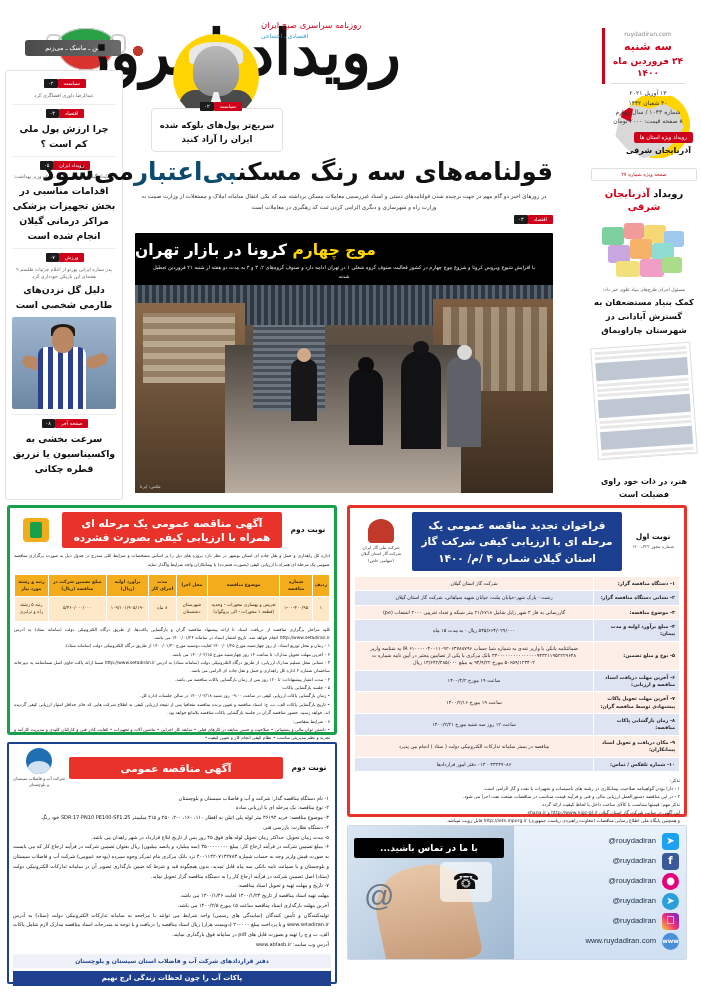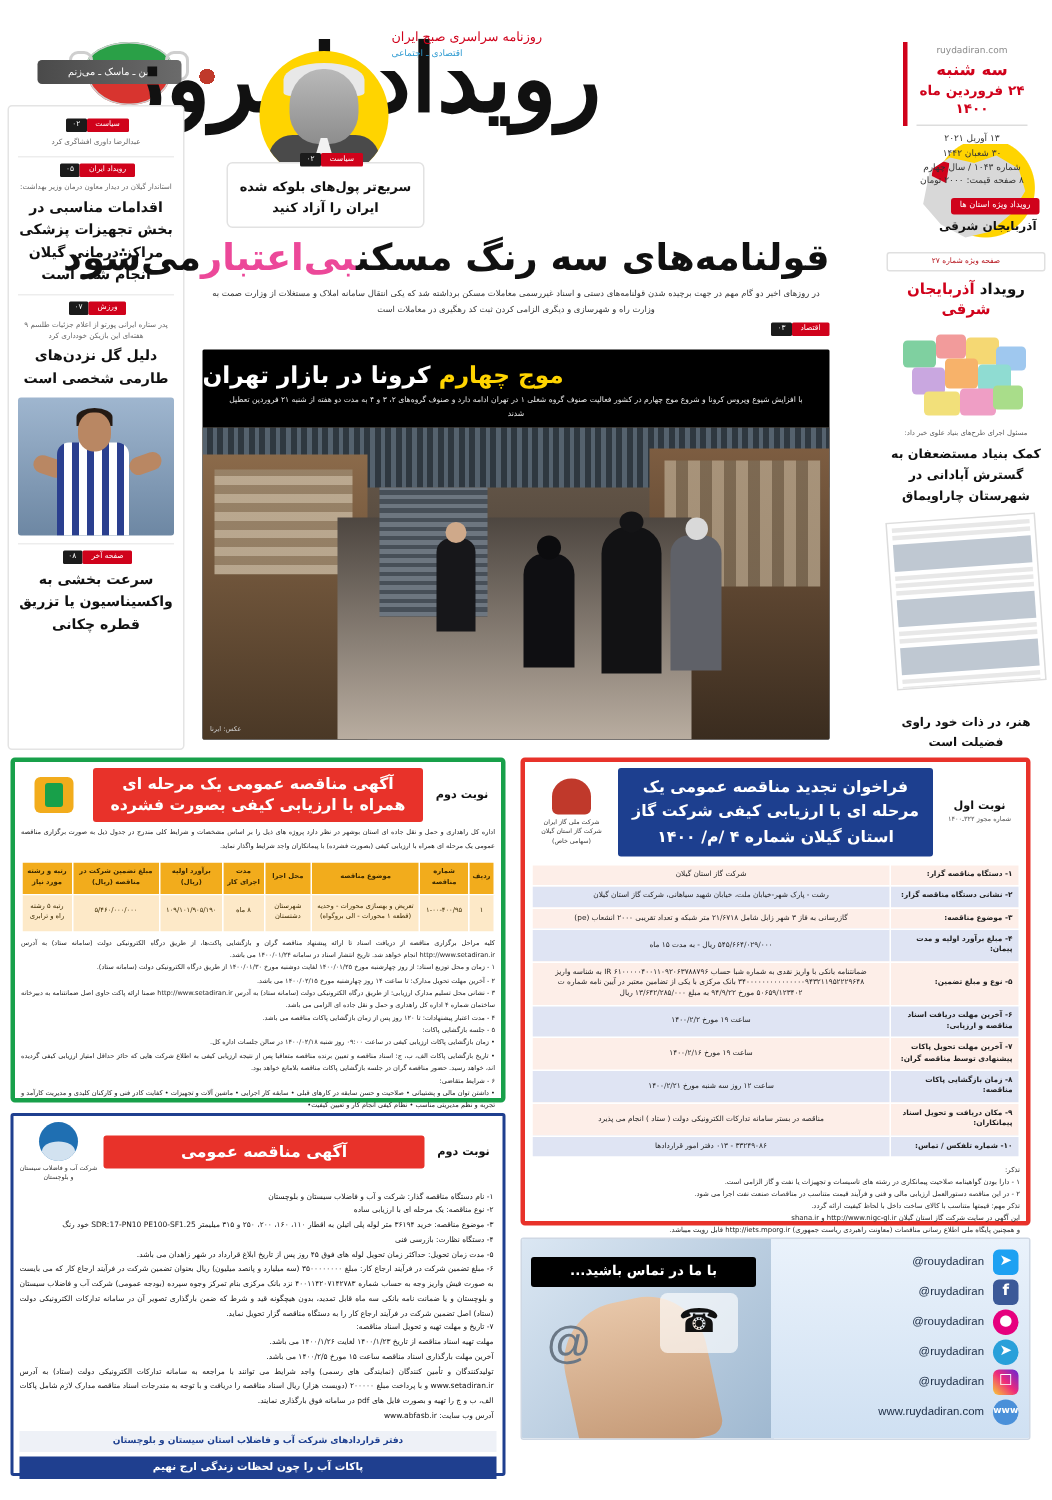--- a/index.html
+++ b/index.html
@@ -121,21 +121,21 @@
   .sb-photo .armL{position:absolute;left:10px;top:40px;width:22px;height:12px;background:#b98763;border-radius:6px;transform:rotate(18deg);}
   .sb-photo .armR{position:absolute;right:8px;top:38px;width:22px;height:12px;background:#b98763;border-radius:6px;transform:rotate(-20deg);}
 
   
   .lead{ position:absolute; right:148px; top:152px; width:418px; text-align:center; }
   .lead .over{ font-size:7.2px; font-weight:bold; color:#222; }
   .lead .hl{
     font-size:24.5px; font-weight:bold; color:#111; line-height:1.2; margin-top:5px;
     white-space:nowrap; direction:rtl;
   }
-  .lead .hl .red{ color:#ec4899; }
+  .lead .hl .red{ color:#0c4a6e; }
   .lead .deck{ font-size:5.6px; color:#333; line-height:1.85; margin-top:5px; padding:0 6px;}
   .lead .chiprow{ margin-top:3px; text-align:right; }
 
   
   .photoblock{
     position:absolute; right:148px; top:233px; width:418px; height:260px;
     background:#000; overflow:hidden; border-radius:1px;
   }
   .pb-hl{ position:absolute; top:7px; left:0; right:0; text-align:left; color:#fff;
           font-size:15.5px; font-weight:bold; direction:rtl;}
@@ -294,20 +294,24 @@
     </div>
   </div>
 
   <div class="sidebar">
 
     <div class="sb-item">
       <span class="kicker-chip">سیاست</span><span class="num-chip">۰۲</span>
       <div class="sb-over">عبدالرضا داوری افشاگری کرد</div>
     </div>
 
+    <div class="sb-item">
+      <span class="kicker-chip">اقتصاد</span><span class="num-chip">۰۳</span>
+      <div class="sb-hl">چرا ارزش پول ملی کم است ؟</div>
+    </div>
 
     <div class="sb-item">
       <span class="kicker-chip">رویداد ایران</span><span class="num-chip">۰۵</span>
       <div class="sb-over">استاندار گیلان در دیدار معاون درمان وزیر بهداشت:</div>
       <div class="sb-hl">اقدامات مناسبی در بخش تجهیزات پزشکی مراکز درمانی گیلان انجام شده است</div>
     </div>
 
     <div class="sb-item">
       <span class="kicker-chip">ورزش</span><span class="num-chip">۰۷</span>
       <div class="sb-over">پدر ستاره ایرانی پورتو از اعلام جزئیات طلسم ۹ هفته‌ای این بازیکن خودداری کرد</div>

